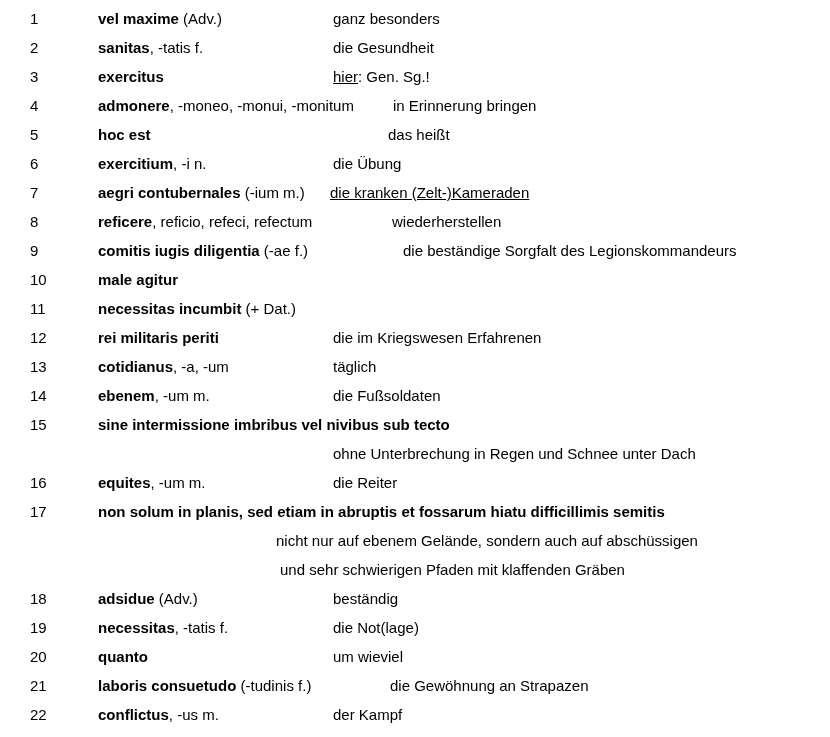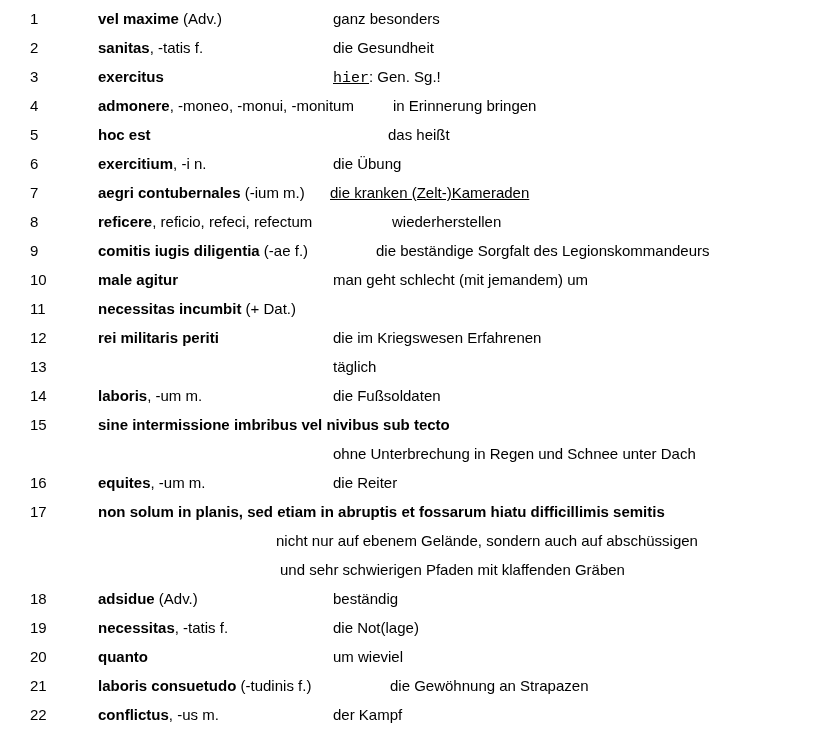--- a/index.html
+++ b/index.html
@@ -49,21 +49,20 @@
     font-weight: normal;
   }
   .german {
     position: absolute;
     top: 0;
     font-size: 15px;
     font-weight: normal;
   }
   .german .uline {
     text-decoration: underline;
-    font-family: Liberation Mono, monospace;
   }
   .contline {
     position: absolute;
     height: 29px;
     line-height: 29px;
     font-size: 15px;
     font-weight: normal;
     white-space: nowrap;
   }
 </style>
@@ -107,43 +106,43 @@
       <span class="german" style="left: 330px; text-decoration: underline;">die kranken (Zelt-)Kameraden</span>
     </div>
     <div class="entry" style="top: 207px;">
       <span class="num">8</span>
       <span class="latin"><span class="head">reficere</span><span class="gram">, reficio, refeci, refectum</span></span>
       <span class="german" style="left: 392px;">wiederherstellen</span>
     </div>
     <div class="entry" style="top: 236px;">
       <span class="num">9</span>
       <span class="latin"><span class="head">comitis iugis diligentia</span><span class="gram"> (-ae f.)</span></span>
-      <span class="german" style="left: 376px;">die beständige Sorgfalt des Legionskommandeurs</span>
+      <span class="german" style="left: 403px;">die beständige Sorgfalt des Legionskommandeurs</span>
     </div>
     <div class="entry" style="top: 265px;">
       <span class="num">10</span>
       <span class="latin"><span class="head">male agitur</span><span class="gram"></span></span>
-      <span class="german" style="left: 333px;">man geht schlecht (mit jemandem) um</span>
     </div>
     <div class="entry" style="top: 294px;">
       <span class="num">11</span>
       <span class="latin"><span class="head">necessitas incumbit</span><span class="gram"> (+ Dat.)</span></span>
     </div>
     <div class="entry" style="top: 323px;">
       <span class="num">12</span>
       <span class="latin"><span class="head">rei militaris periti</span><span class="gram"></span></span>
       <span class="german" style="left: 333px;">die im Kriegswesen Erfahrenen</span>
     </div>
     <div class="entry" style="top: 352px;">
       <span class="num">13</span>
+      <span class="latin"><span class="head">cotidianus</span><span class="gram">, -a, -um</span></span>
       <span class="german" style="left: 333px;">täglich</span>
     </div>
     <div class="entry" style="top: 381px; padding-left: 28px;">
       <span class="num">14</span>
-      <span class="latin"><span class="head">laboris</span><span class="gram">, -um m.</span></span>
+      <span class="latin"><span class="head">ebenem</span><span class="gram">, -um m.</span></span>
       <span class="german" style="left: 333px;">die Fußsoldaten</span>
     </div>
     <div class="entry" style="top: 410px;">
       <span class="num">15</span>
       <span class="latin"><span class="head">sine intermissione imbribus vel nivibus sub tecto</span><span class="gram"></span></span>
       <span class="german" style="left: 333px;"></span>
     </div>
     <div class="entry" style="top: 468px;">
       <span class="num">16</span>
       <span class="latin"><span class="head">equites</span><span class="gram">, -um m.</span></span>

